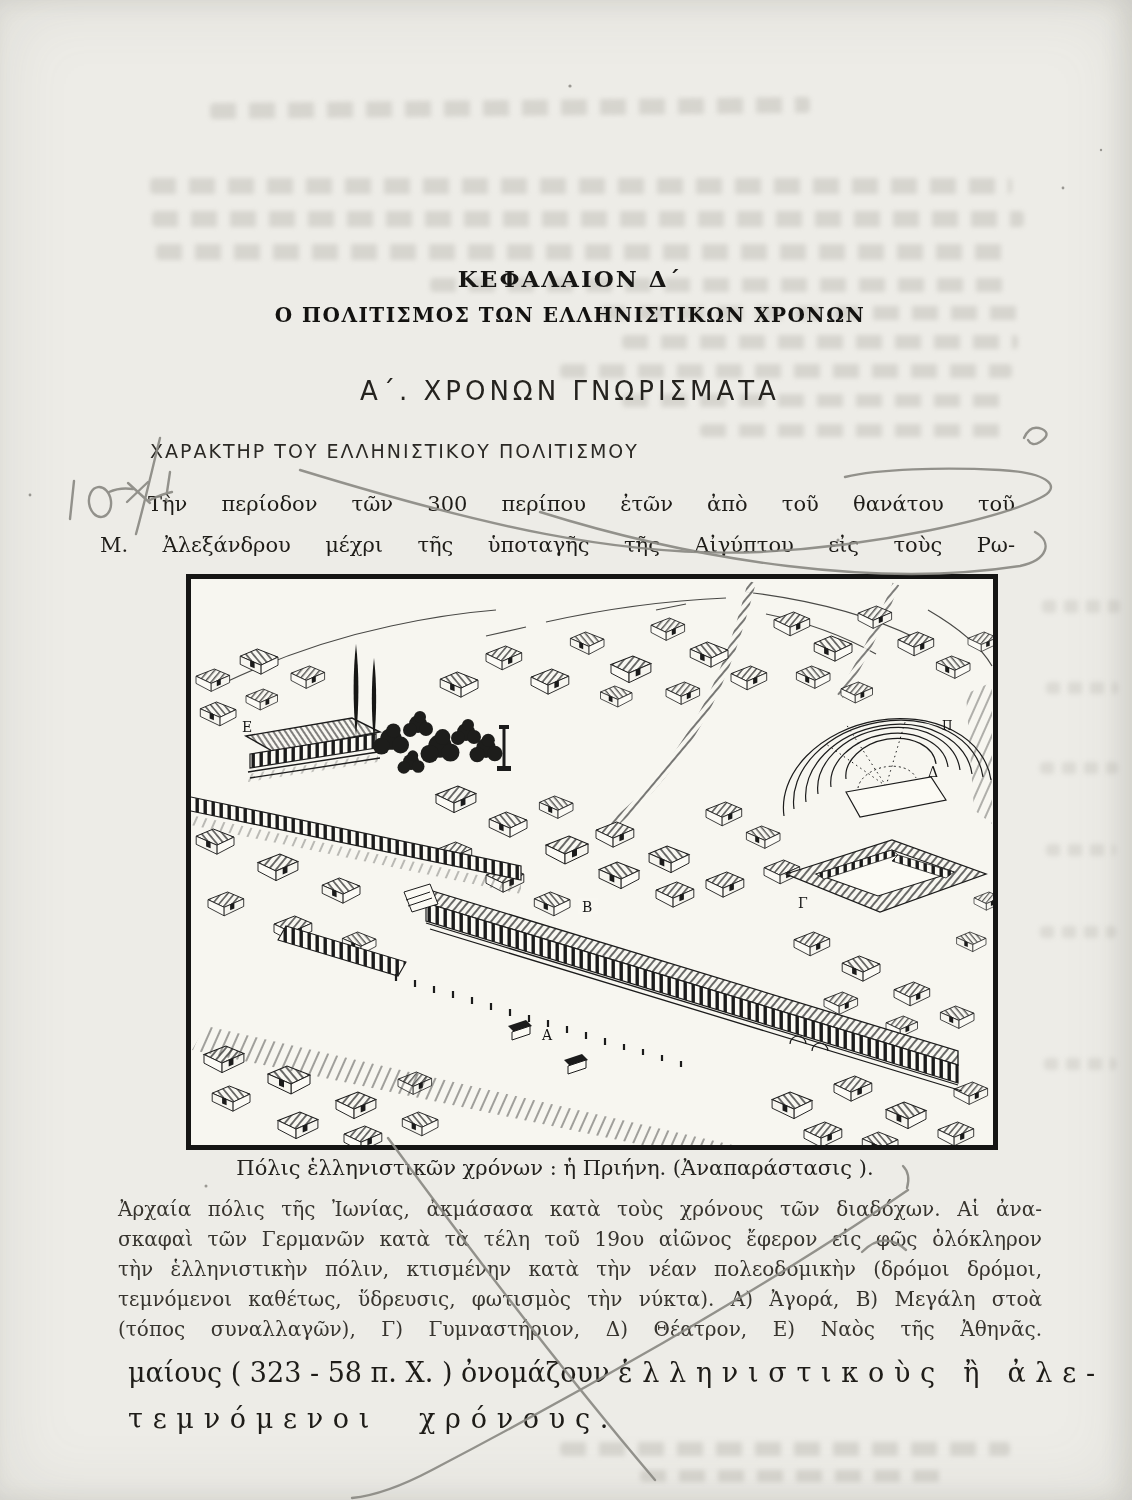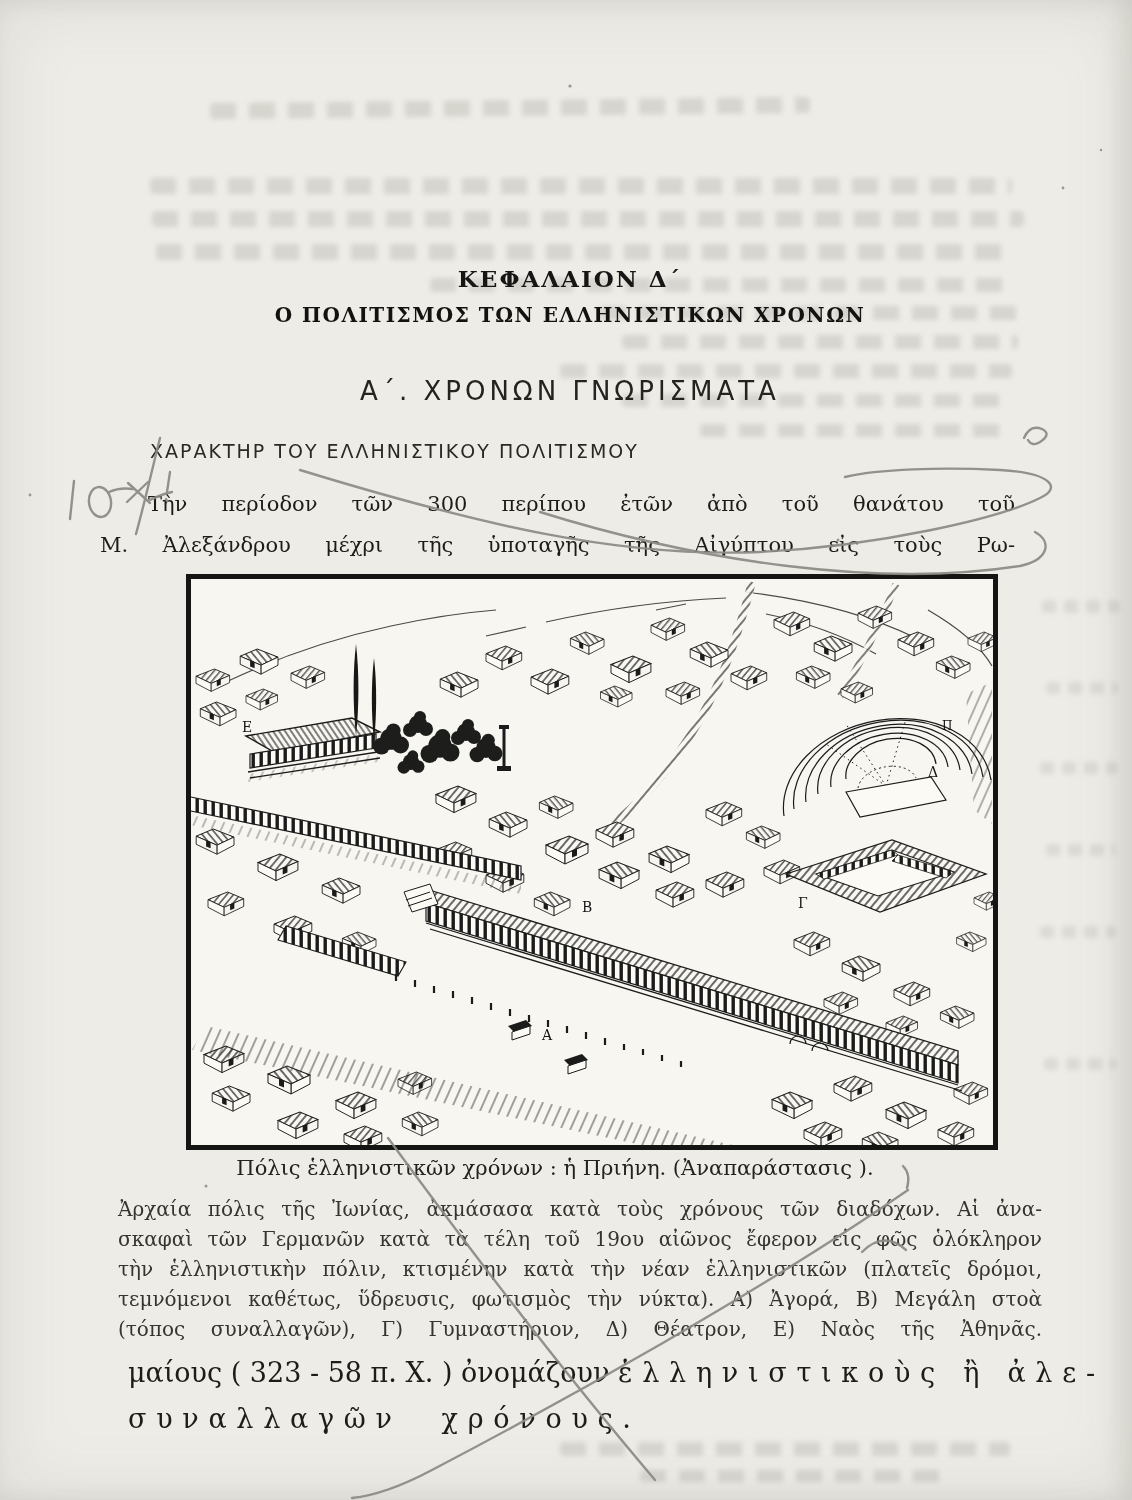--- a/index.html
+++ b/index.html
@@ -268,28 +268,28 @@
       <text x="756" y="156" font-size="12">Π</text>
     </g>
 
     <rect x="2.5" y="2.5" width="807" height="571" fill="none" stroke="#151514" stroke-width="5"></rect>
   </svg>
 
   <div class="abs caption">Πόλις ἑλληνιστικῶν χρόνων : ἡ Πριήνη. (Ἀναπαράστασις ).</div>
   <div class="abs notes">
     <div class="nline">Ἀρχαία πόλις τῆς Ἰωνίας, ἀκμάσασα κατὰ τοὺς χρόνους τῶν διαδόχων. Αἱ ἀνα-</div>
     <div class="nline">σκαφαὶ τῶν Γερμανῶν κατὰ τὰ τέλη τοῦ 19ου αἰῶνος ἔφερον εἰς φῶς ὁλόκληρον</div>
-    <div class="nline">τὴν ἑλληνιστικὴν πόλιν, κτισμένην κατὰ τὴν νέαν ἑλληνιστικῶν (πλατεῖς δρόμοι,</div>
+    <div class="nline">τὴν ἑλληνιστικὴν πόλιν, κτισμένην κατὰ τὴν νέαν πολεοδομικὴν (δρόμοι δρόμοι,</div>
     <div class="nline">τεμνόμενοι καθέτως, ὕδρευσις, φωτισμὸς τὴν νύκτα). Α) Ἀγορά, Β) Μεγάλη στοὰ</div>
     <div class="nline">(τόπος συναλλαγῶν), Γ) Γυμναστήριον, Δ) Θέατρον, Ε) Ναὸς τῆς Ἀθηνᾶς.</div>
   </div>
 
   <div class="abs closing">
     <div class="cline"><span>μαίους ( 323 - 58 π. Χ. ) ὀνομάζουν </span><span class="sp">ἑλληνιστικοὺς ἢ ἀλε-</span></div>
-    <div class="cline"><span class="sp2">συναλλαγῶν χρόνους.</span></div>
+    <div class="cline"><span class="sp2">τεμνόμενοι χρόνους.</span></div>
   </div>
 
   <svg class="abs pencil" width="1132" height="1500" viewBox="0 0 1132 1500">
     <g fill="none" stroke="#8b8a84" stroke-width="2.4" stroke-linecap="round" opacity=".92">
 
       <g>
         <ellipse cx="100" cy="502" rx="11" ry="15" transform="rotate(-8 100 502)"></ellipse>
         <path d="M109,492 Q120,487 133,489"></path>
         <path d="M128,483 L150,503 M148,482 L127,502"></path>
         <path d="M150,500 Q162,494 172,492"></path>

